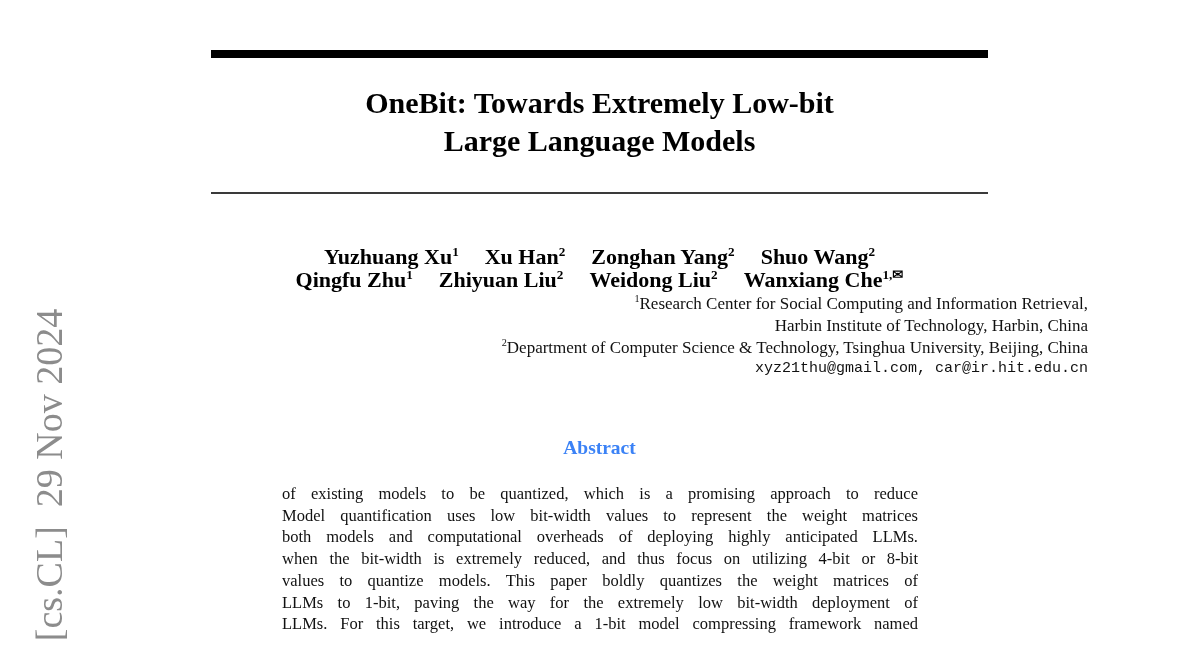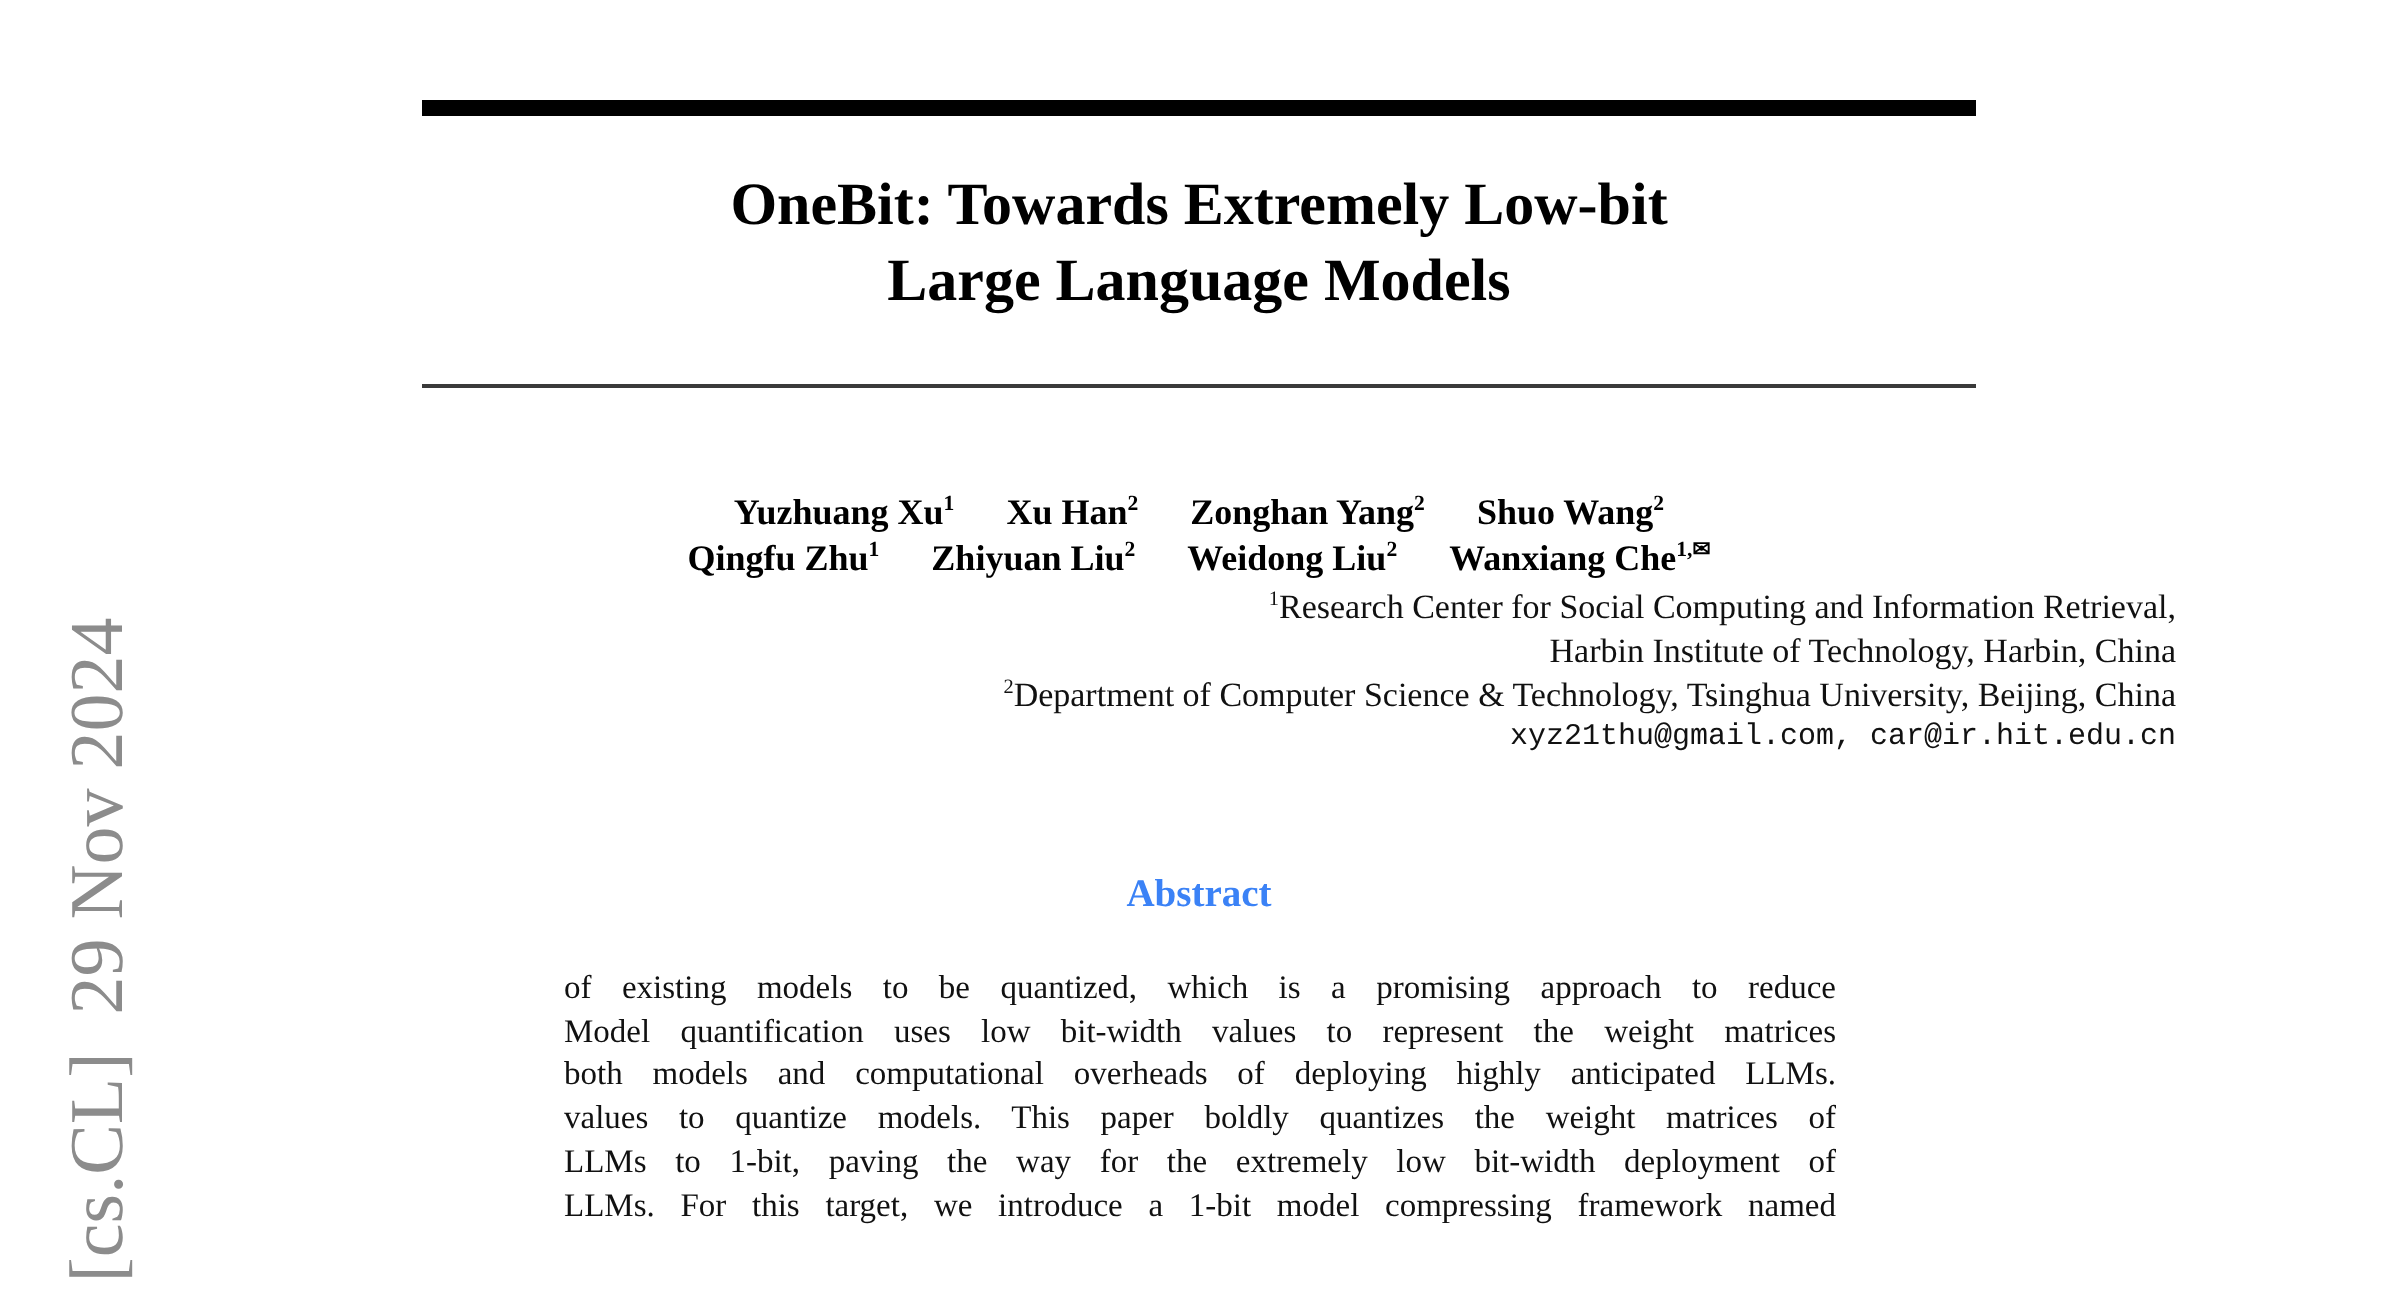--- a/index.html
+++ b/index.html
@@ -53,21 +53,21 @@
     width: 777px;
     height: 2px;
     background: #3a3a3a;
   }
   .authors {
     position: absolute;
     left: 111px;
     top: 245px;
     width: 977px;
     text-align: center;
-    font-size: 18px;
+    font-size: 22px;
     font-weight: bold;
     line-height: 23px;
     color: #000000;
   }
   .author { margin: 0 13px; white-space: nowrap; }
   sup { font-size: 60%; vertical-align: super; line-height: 0; }
   .affils {
     position: absolute;
     left: 111px;
     top: 293px;
@@ -140,18 +140,19 @@
     </div>
 
   <div class="emails">xyz21thu@gmail.com, car@ir.hit.edu.cn</div>
 
   <div class="abs-heading">Abstract</div>
 
   <div class="abs-body">
       <div class="abs-line">of existing models to be quantized, which is a promising approach to reduce</div>
       <div class="abs-line">Model quantification uses low bit-width values to represent the weight matrices</div>
       <div class="abs-line">both models and computational overheads of deploying highly anticipated LLMs.</div>
+      <div class="abs-line">when the bit-width is extremely reduced, and thus focus on utilizing 4-bit or 8-bit</div>
       <div class="abs-line">values to quantize models. This paper boldly quantizes the weight matrices of</div>
       <div class="abs-line">LLMs to 1-bit, paving the way for the extremely low bit-width deployment of</div>
       <div class="abs-line">LLMs. For this target, we introduce a 1-bit model compressing framework named</div>
     </div>
 
 </div>
 
 </body></html>

